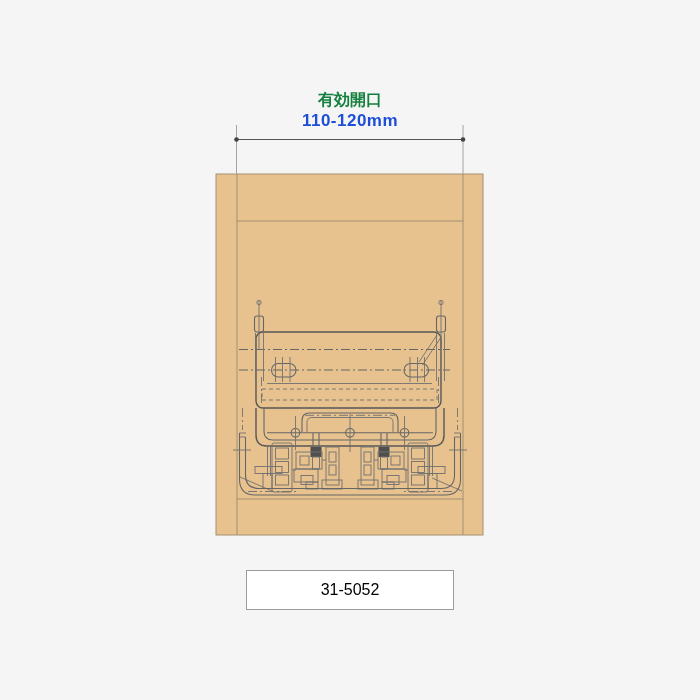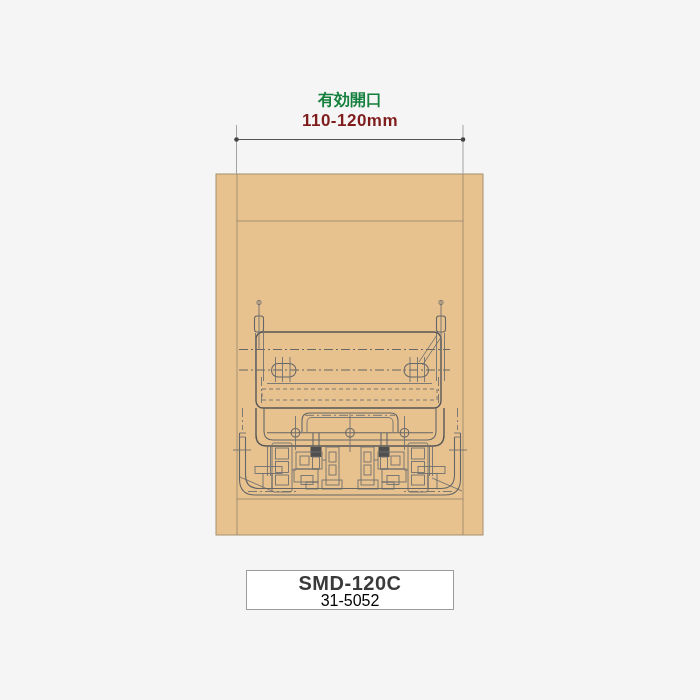--- a/index.html
+++ b/index.html
@@ -18,21 +18,21 @@
   .wood-line{stroke:#a6906f;stroke-width:1;fill:none;}
   .ext{stroke:#a3a3a3;stroke-width:1;fill:none;}
   .dim{stroke:#555;stroke-width:1.2;fill:none;}
 
   .dim-label{
     position:absolute;left:200px;top:90px;width:300px;
     text-align:center;font-size:16px;font-weight:700;color:#15803d;
   }
   .dim-value{
     position:absolute;left:200px;top:111px;width:300px;
-    text-align:center;font-size:17px;font-weight:700;color:#7f1d1d;
+    text-align:center;font-size:17px;font-weight:700;color:#1d4ed8;
     letter-spacing:0.5px;
   }
   .product-box{
     position:absolute;left:246px;top:570px;width:206px;height:38px;
     background:#fff;border:1px solid #9b9b9b;
     display:flex;flex-direction:column;align-items:center;justify-content:center;
   }
   .product-model{font-size:20px;font-weight:700;color:#3a3a3a;letter-spacing:0.5px;line-height:22px;}
   .product-code{font-size:16px;color:#000000;line-height:14px;}
 </style>
@@ -133,15 +133,14 @@
 
     <use href="#halfUnit" xlink:href="#halfUnit"></use>
     <use href="#halfUnit" xlink:href="#halfUnit" transform="translate(700,0) scale(-1,1)"></use>
   </g>
 </svg>
 
 <div class="dim-label">有効開口</div>
 <div class="dim-value">110-120mm</div>
 
 <div class="product-box">
-  <div class="product-model">SMD-120C</div>
   <div class="product-code">31-5052</div>
 </div>
 
 </body></html>

